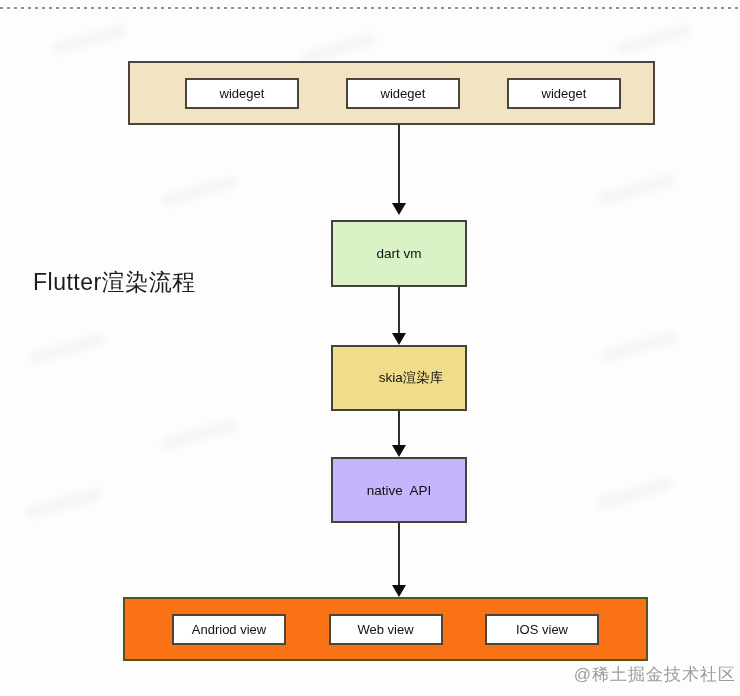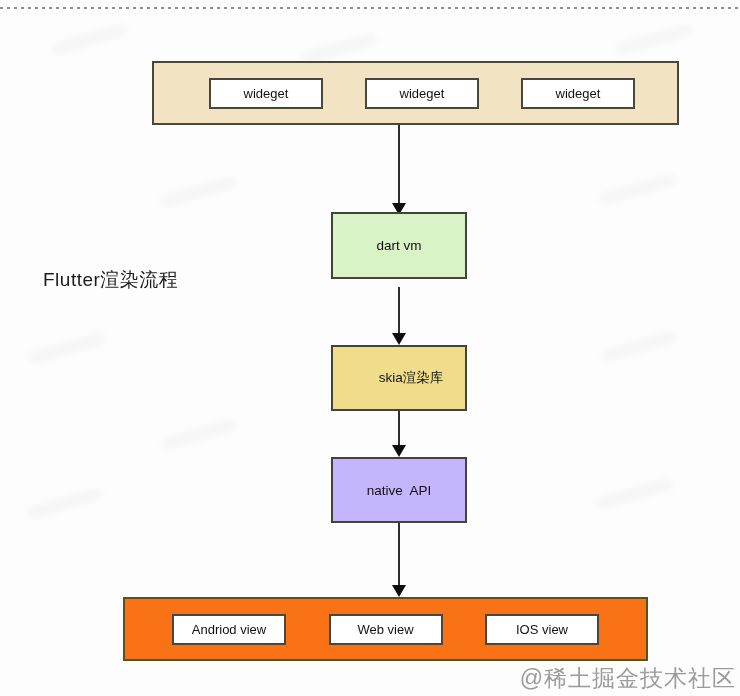--- a/index.html
+++ b/index.html
@@ -16,73 +16,72 @@
 
   
   .bg-mark {
     position: absolute; width: 78px; height: 13px; border-radius: 7px;
     background: #b9b9b9; opacity: 0.10; filter: blur(3px);
     transform: rotate(-16deg);
   }
 
   
   .diagram-title {
-    position: absolute; left: 43px; top: 267px;
-    font-size: 19px; color: #1c1c1c; letter-spacing: 0.5px;
+    position: absolute; left: 33px; top: 267px;
+    font-size: 23px; color: #1c1c1c; letter-spacing: 0.5px;
   }
 
   
   .layer {
     position: absolute; display: flex; align-items: center; justify-content: space-between;
   }
   .widget-layer {
     left: 128px; top: 61px; width: 527px; height: 64px;
     background: #f2e3c2; border: 2px solid #4a463c;
-    padding: 0 42px 0 55px;
-    margin-left: 24px;
+    padding: 0 32px 0 55px;
   }
   .platform-layer {
     left: 123px; top: 597px; width: 525px; height: 64px;
     background: #f97316; border: 2px solid #56531c;
     padding: 0 47px 0 47px;
   }
   .inner-box {
     width: 114px; height: 31px; background: #ffffff; border: 2px solid #4a463c;
     display: flex; align-items: center; justify-content: center;
     font-size: 13px; color: #111; white-space: pre;
   }
 
   
   .flow-node {
     position: absolute; left: 331px; width: 136px;
     border: 2px solid #43433b;
     display: flex; align-items: center; justify-content: center;
     font-size: 13.5px; color: #111; white-space: pre;
   }
-  .node-dartvm  { top: 212px; height: 67px; background: #d9f2c6; }
+  .node-dartvm  { top: 220px; height: 67px; background: #d9f2c6; }
   .node-skia    { top: 345px; height: 66px; background: #f0dd8b; padding-left: 24px; }
   .node-native  { top: 457px; height: 66px; background: #c4b5fd; }
 
   
   .arrow { position: absolute; left: 391px; width: 16px; }
   .arrow .shaft { position: absolute; left: 7px; top: 0; bottom: 10px; width: 2px; background: #2e2e2e; }
   .arrow .head  {
     position: absolute; bottom: 0; left: 1px; width: 0; height: 0;
     border-left: 7px solid transparent; border-right: 7px solid transparent;
     border-top: 12px solid #0d0d0d;
   }
   .arrow-1 { top: 125px; height: 90px; }
   .arrow-2 { top: 287px; height: 58px; }
   .arrow-3 { top: 411px; height: 46px; }
   .arrow-4 { top: 523px; height: 74px; }
 
   
   .watermark {
     position: absolute; right: 4px; top: 663px;
-    font-size: 23px; color: #9b9b9b; letter-spacing: 1px;
+    font-size: 17px; color: #9b9b9b; letter-spacing: 1px;
   }
 </style>
 </head>
 <body>
 
 <div class="canvas">
 
   <div class="dotted-top"></div>
 
   <div class="bg-mark" style="left:50px;  top:33px;"></div>

